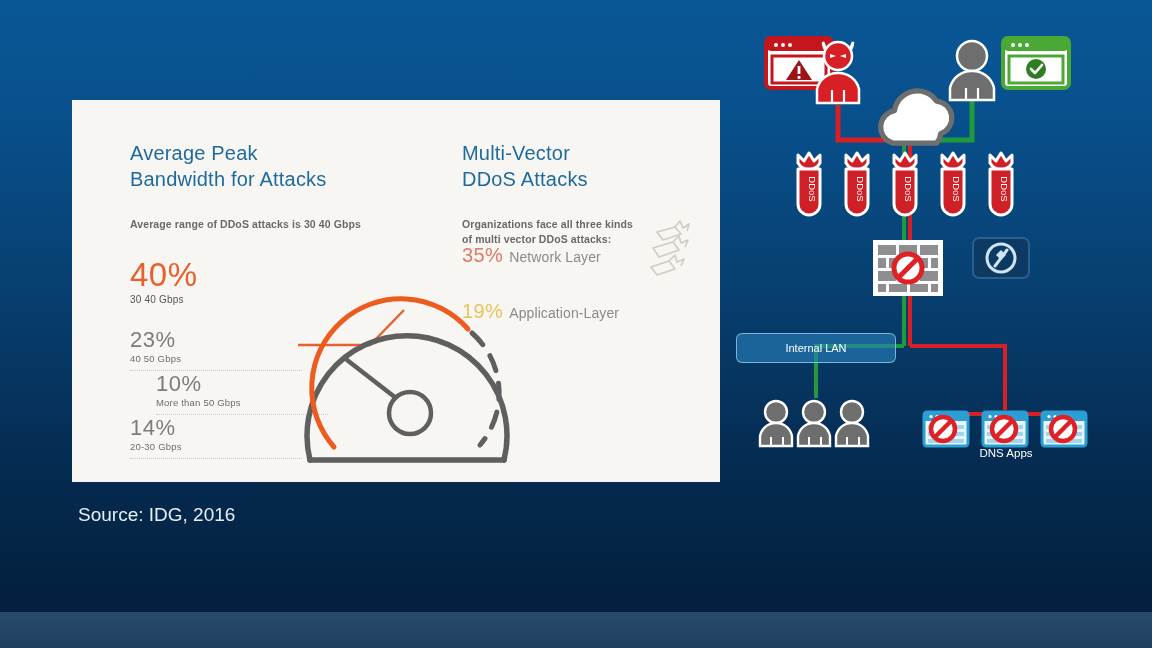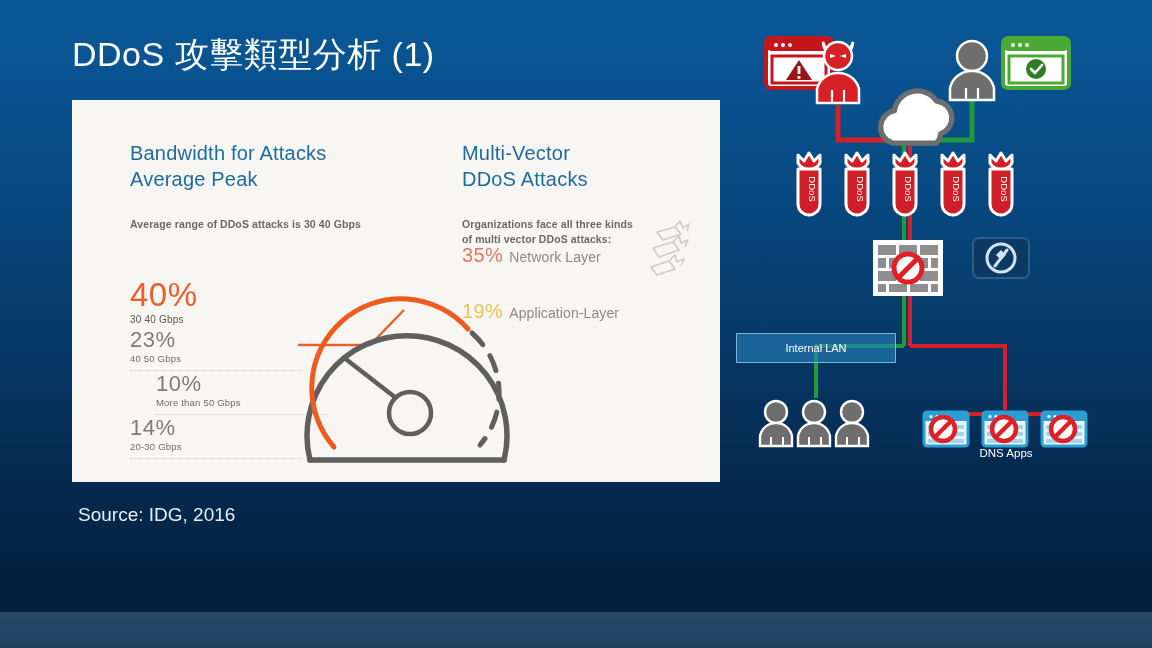--- a/index.html
+++ b/index.html
@@ -36,62 +36,61 @@
   .ig-col{position:absolute;}
   .ig-head{
     font-size:20px;line-height:26px;color:#1f6b9e;font-weight:normal;
     letter-spacing:.2px;
   }
   .ig-sub{
     font-size:10.5px;line-height:15px;color:#4a4a4a;font-weight:bold;
     letter-spacing:.1px;opacity:.82;
   }
   
-  #stat-big{position:absolute;left:58px;top:158px;margin-top:20px;}
+  #stat-big{position:absolute;left:58px;top:158px;}
   #stat-big .pct{font-size:33px;color:#e8602c;line-height:34px;letter-spacing:.5px;}
   #stat-big .lbl{font-size:10px;color:#555;margin-top:2px;letter-spacing:.2px;}
   .stat-row{position:absolute;left:58px;width:175px;}
   .stat-row .pct{font-size:22px;color:#7c7c7c;line-height:24px;letter-spacing:.5px;}
   .stat-row .lbl{font-size:9.5px;color:#6c6c6c;margin-top:1px;letter-spacing:.2px;}
   .stat-row .rule{
     margin-top:6px;border-top:1px dotted #c9c6c2;width:172px;height:0;
   }
   
   .mv-row{position:absolute;left:0;display:flex;align-items:baseline;gap:6px;}
   .mv-pct{font-size:20px;line-height:22px;letter-spacing:.4px;}
   .mv-lbl{font-size:14px;color:#8a8a8a;letter-spacing:.1px;}
   
   .zone{
-    position:absolute;border-radius:1px;
+    position:absolute;border-radius:6px;
     background:rgba(41,128,185,.62);
     border:1px solid rgba(160,205,235,.75);
     color:#ffffff;font-size:11px;
     display:flex;align-items:center;justify-content:center;
   }
   #zone-lan{left:736px;top:333px;width:158px;height:28px;}
   #zone-dmz{left:924px;top:330px;width:158px;height:28px;}
   #dns-label{
     position:absolute;left:946px;top:447px;width:120px;text-align:center;
     color:#ffffff;font-size:11.5px;
   }
   svg{display:block;}
   #diagram{position:absolute;left:720px;top:0;width:432px;height:560px;}
 </style>
 </head>
 <body>
 
 <div id="slide">
 
-  <div id="title">DDoS 攻擊類型分析 (1)</div>
 
   <div id="infographic">
 
     <div class="ig-col" style="left:58px;top:40px;width:300px;">
+      <div class="ig-head">Average Peak</div>
       <div class="ig-head">Bandwidth for Attacks</div>
-      <div class="ig-head">Average Peak</div>
       <div class="ig-sub" style="margin-top:25px;">Average range of DDoS attacks is 30 40 Gbps</div>
     </div>
 
     <div id="stat-big">
       <div class="pct">40%</div>
       <div class="lbl">30 40 Gbps</div>
     </div>
 
     <div class="stat-row" style="top:228px;">
       <div class="pct">23%</div>

